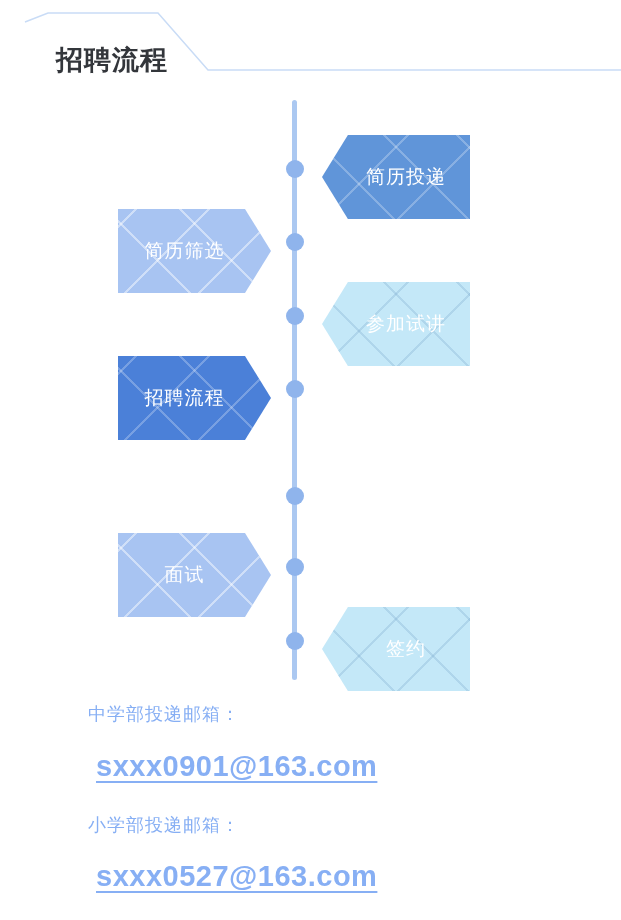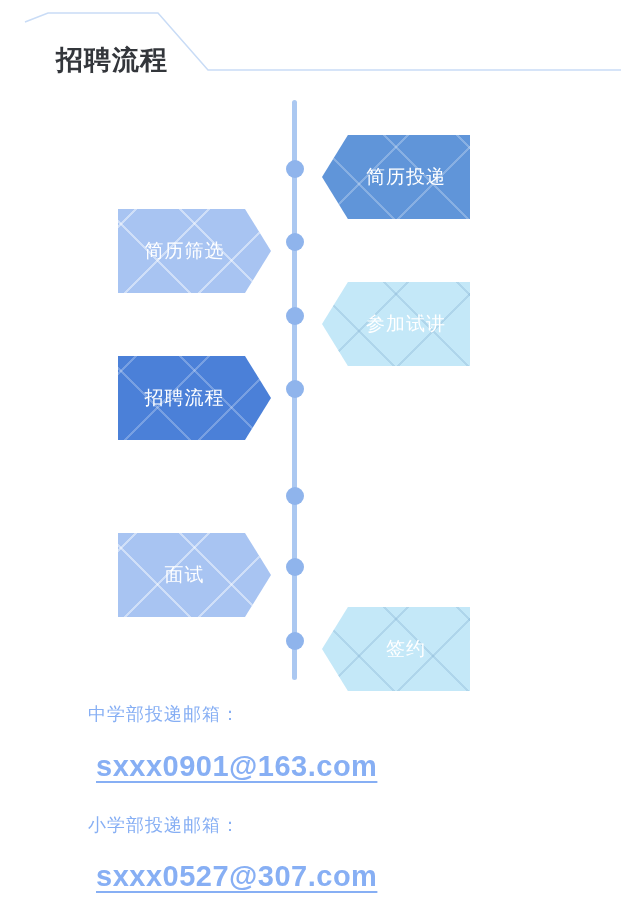--- a/index.html
+++ b/index.html
@@ -96,15 +96,15 @@
   <div class="step left tone-light" style="top:209px">简历筛选</div>
   <div class="step right tone-lightest" style="top:282px">参加试讲</div>
   <div class="step left tone-dark" style="top:356px">招聘流程</div>
   <div class="step left tone-light" style="top:533px">面试</div>
   <div class="step right tone-lightest" style="top:607px">签约</div>
 
   <div class="contact-label" style="top:702px">中学部投递邮箱：</div>
   <a class="email" style="top:750px">sxxx0901@163.com</a>
 
   <div class="contact-label" style="top:813px">小学部投递邮箱：</div>
-  <a class="email" style="top:860px">sxxx0527@307.com</a>
+  <a class="email" style="top:860px">sxxx0527@163.com</a>
 
 </div>
 
 </body></html>

